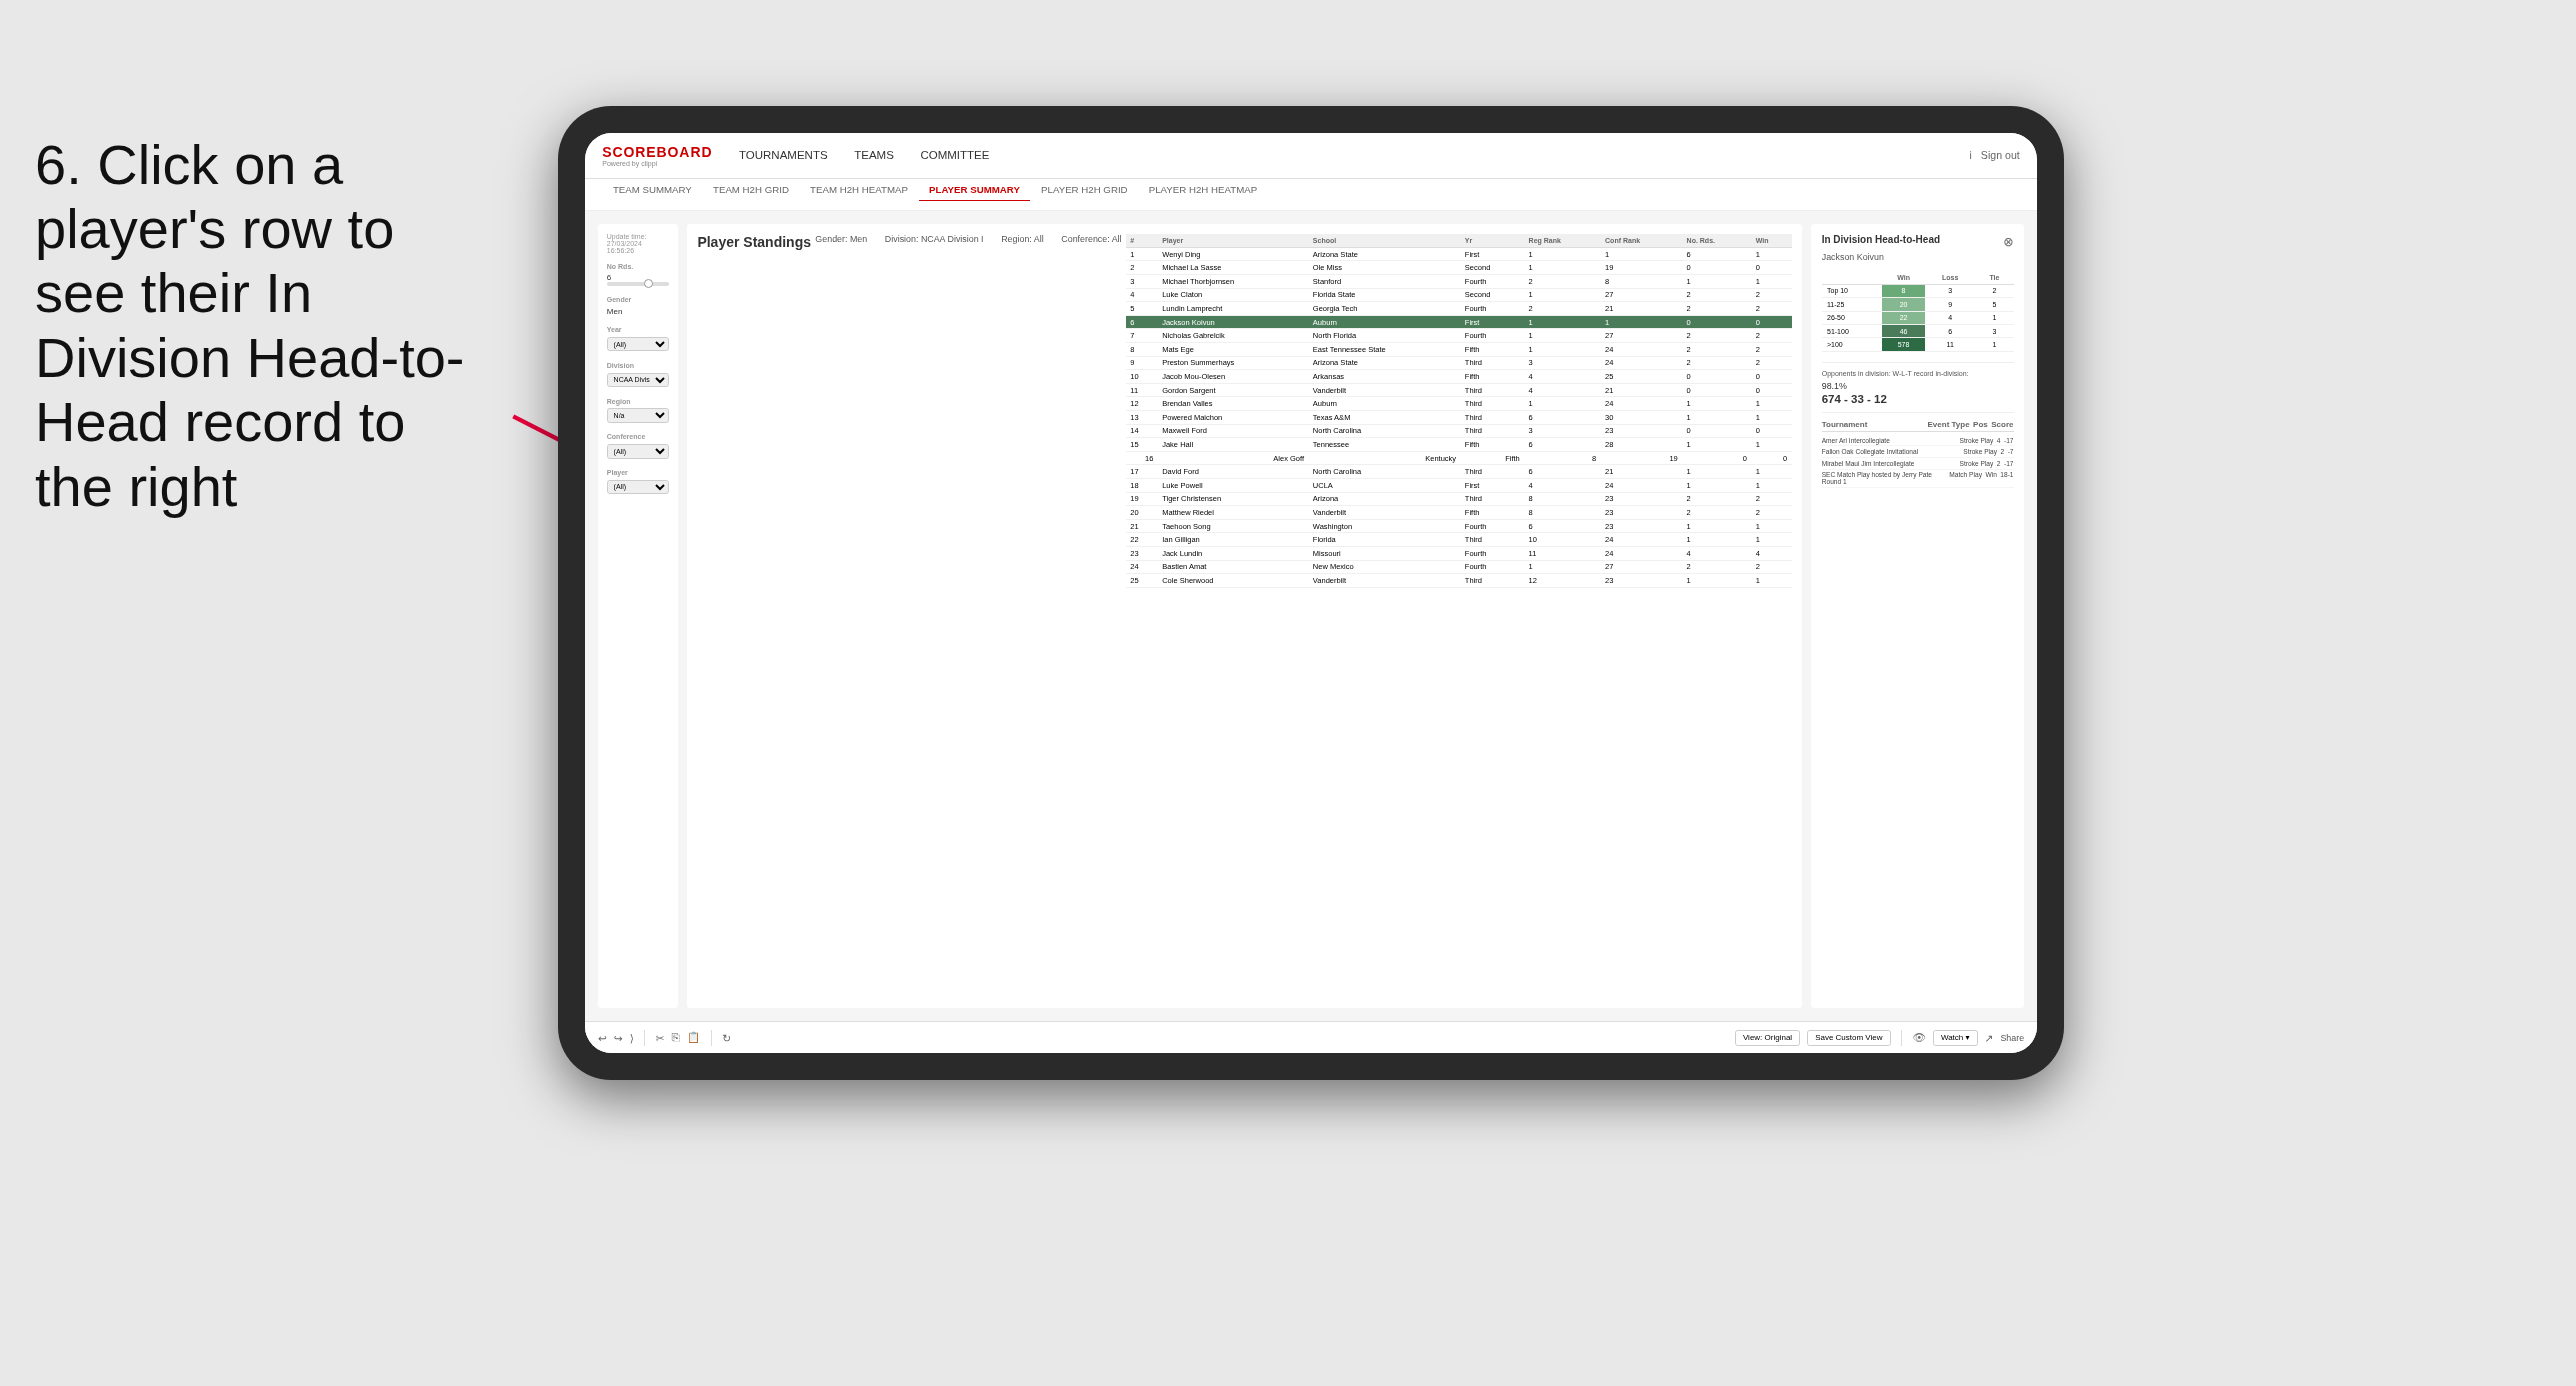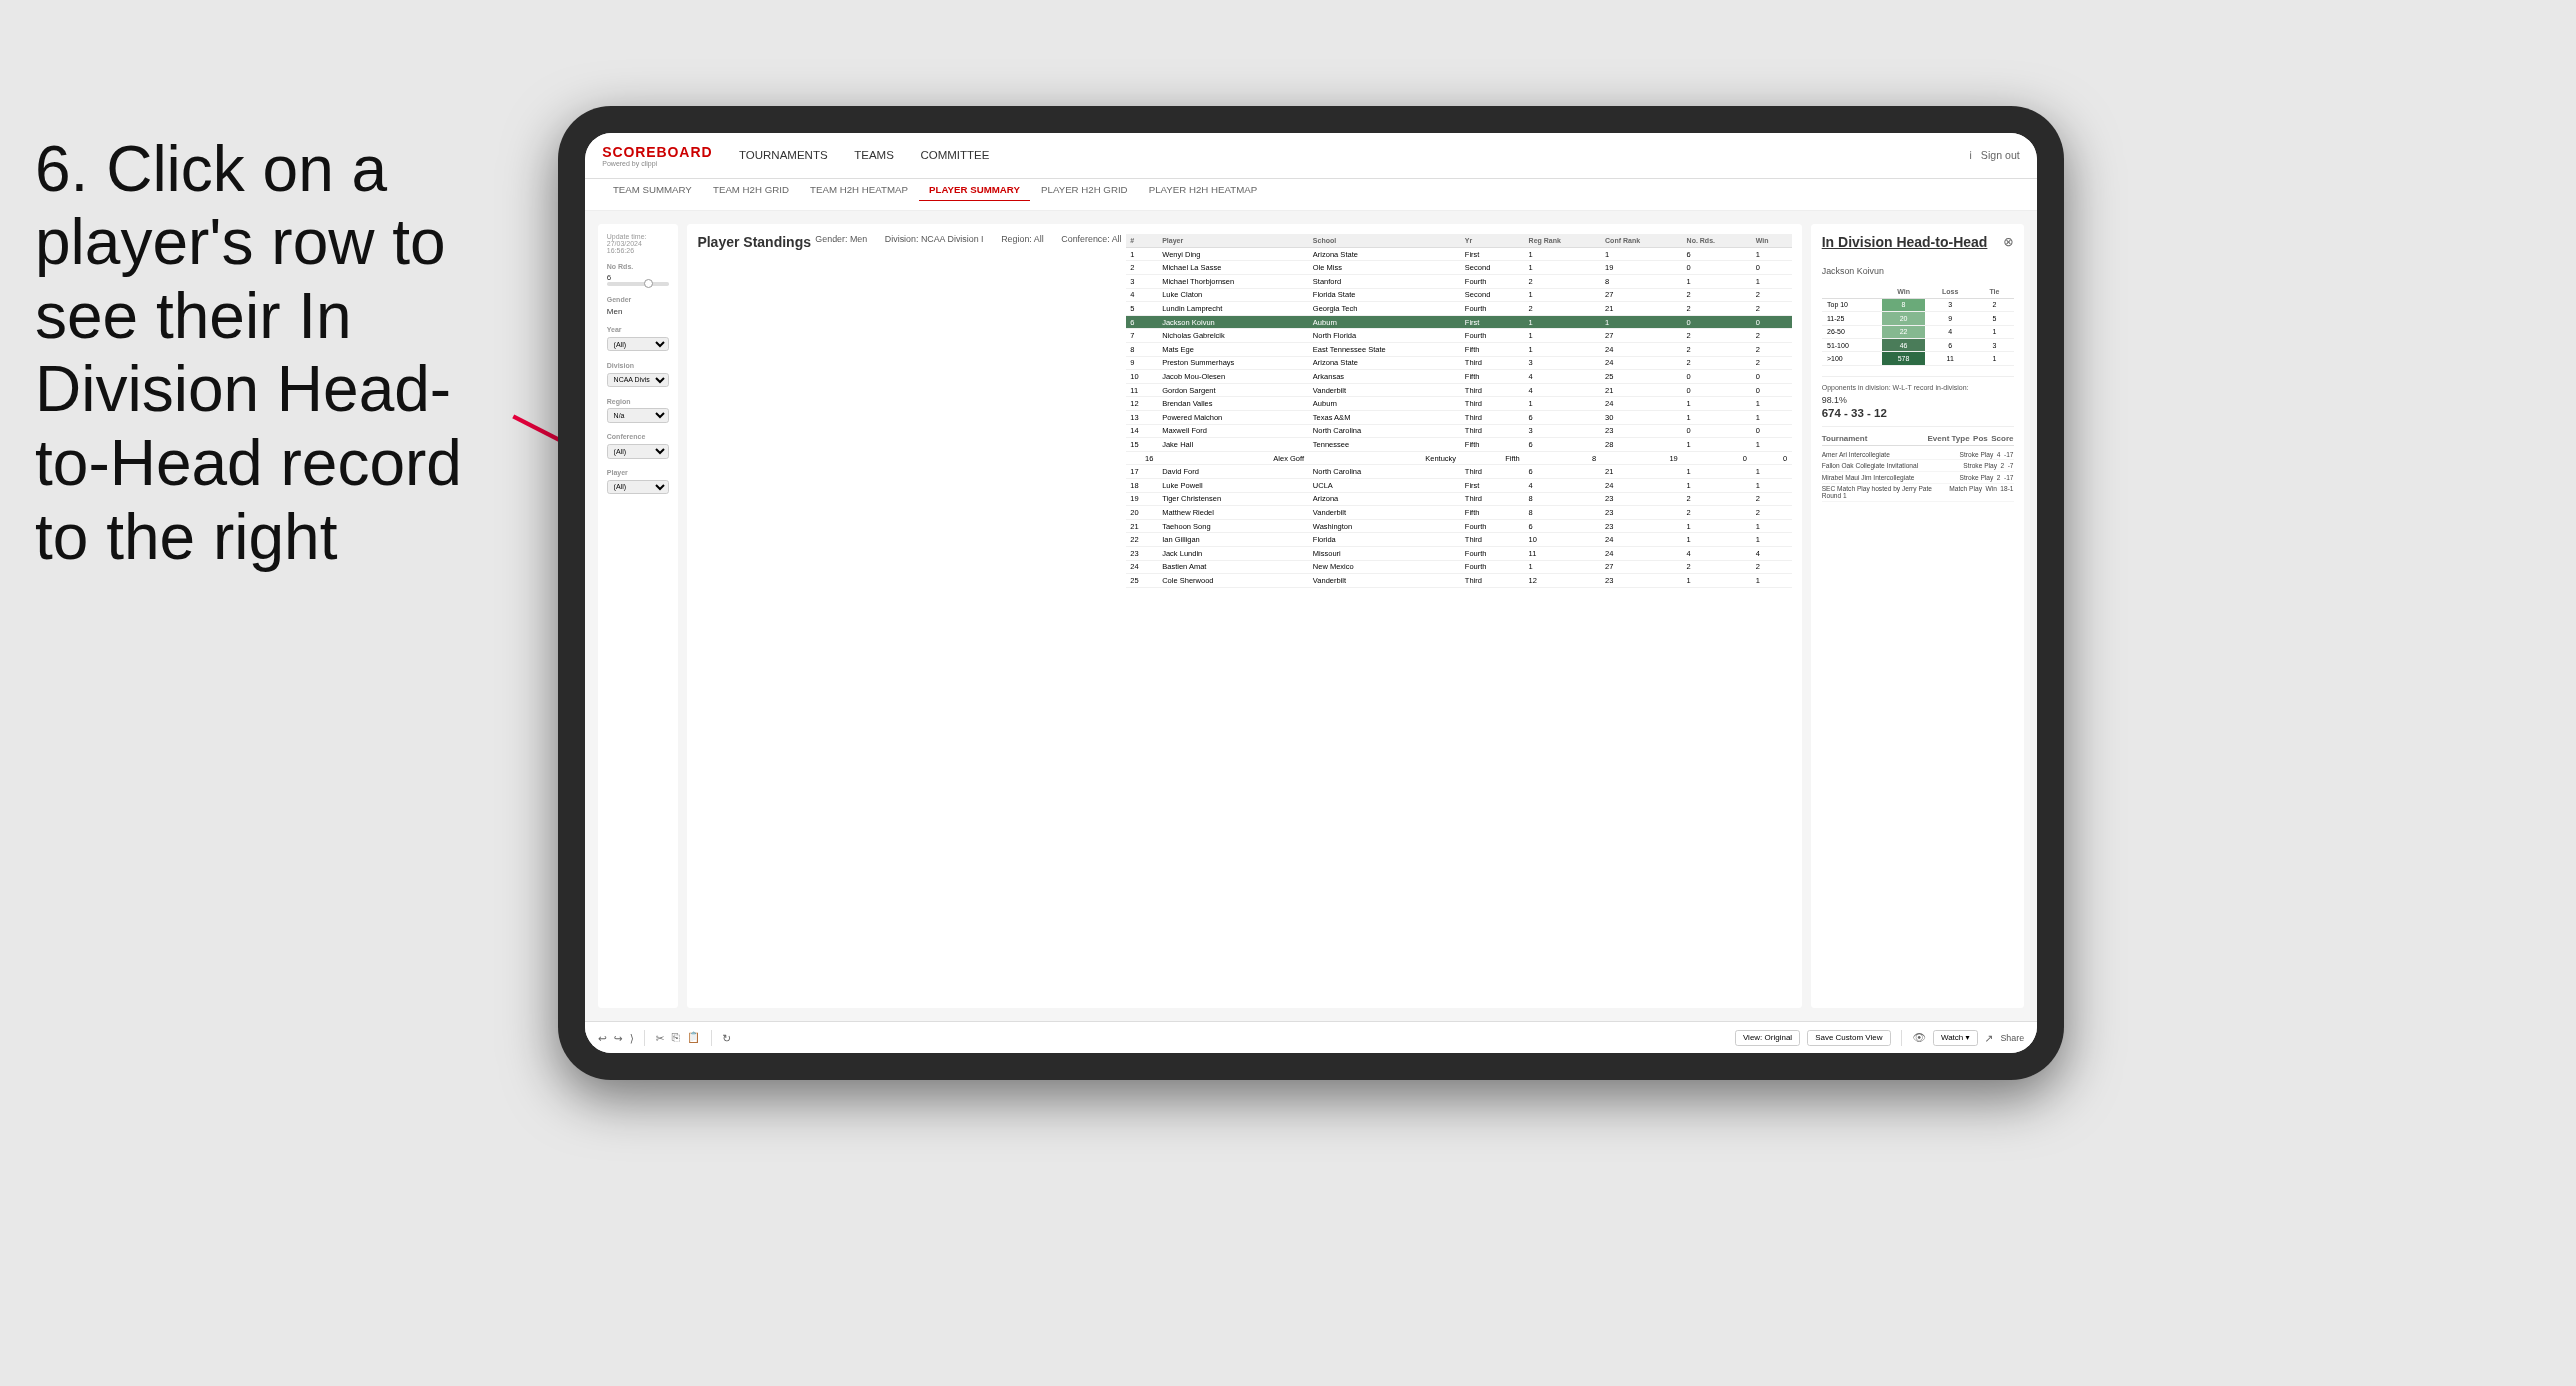--- a/index.html
+++ b/index.html
@@ -12,21 +12,21 @@
       overflow: hidden;
     }
 
     
     .instruction-text {
       position: absolute;
       left: 0;
       top: 115px;
       width: 514px;
       padding: 17.7px 35px;
-      font-size: 64px;
+      font-size: 56px;
       font-weight: 400;
       line-height: 1.15;
       color: #111;
     }
 
     
     .arrow-overlay {
       position: absolute;
       left: 469px;
       top: 372px;
@@ -257,25 +257,24 @@
       background: #fff;
       border-radius: 3.5px;
       padding: 10.6px;
       margin-left: 8.9px;
       flex-shrink: 0;
       font-size: 8px;
       overflow-y: auto;
     }
 
     .h2h-title {
-      font-size: 14px;
+      font-size: 10px;
       font-weight: bold;
       color: #333;
-      margin-bottom: 16px;
-      text-decoration: underline;
+      margin-bottom: 7px;
     }
 
     .h2h-player {
       font-size: 8.9px;
       color: #555;
       margin-bottom: 8.9px;
     }
 
     .h2h-close {
       float: right;

